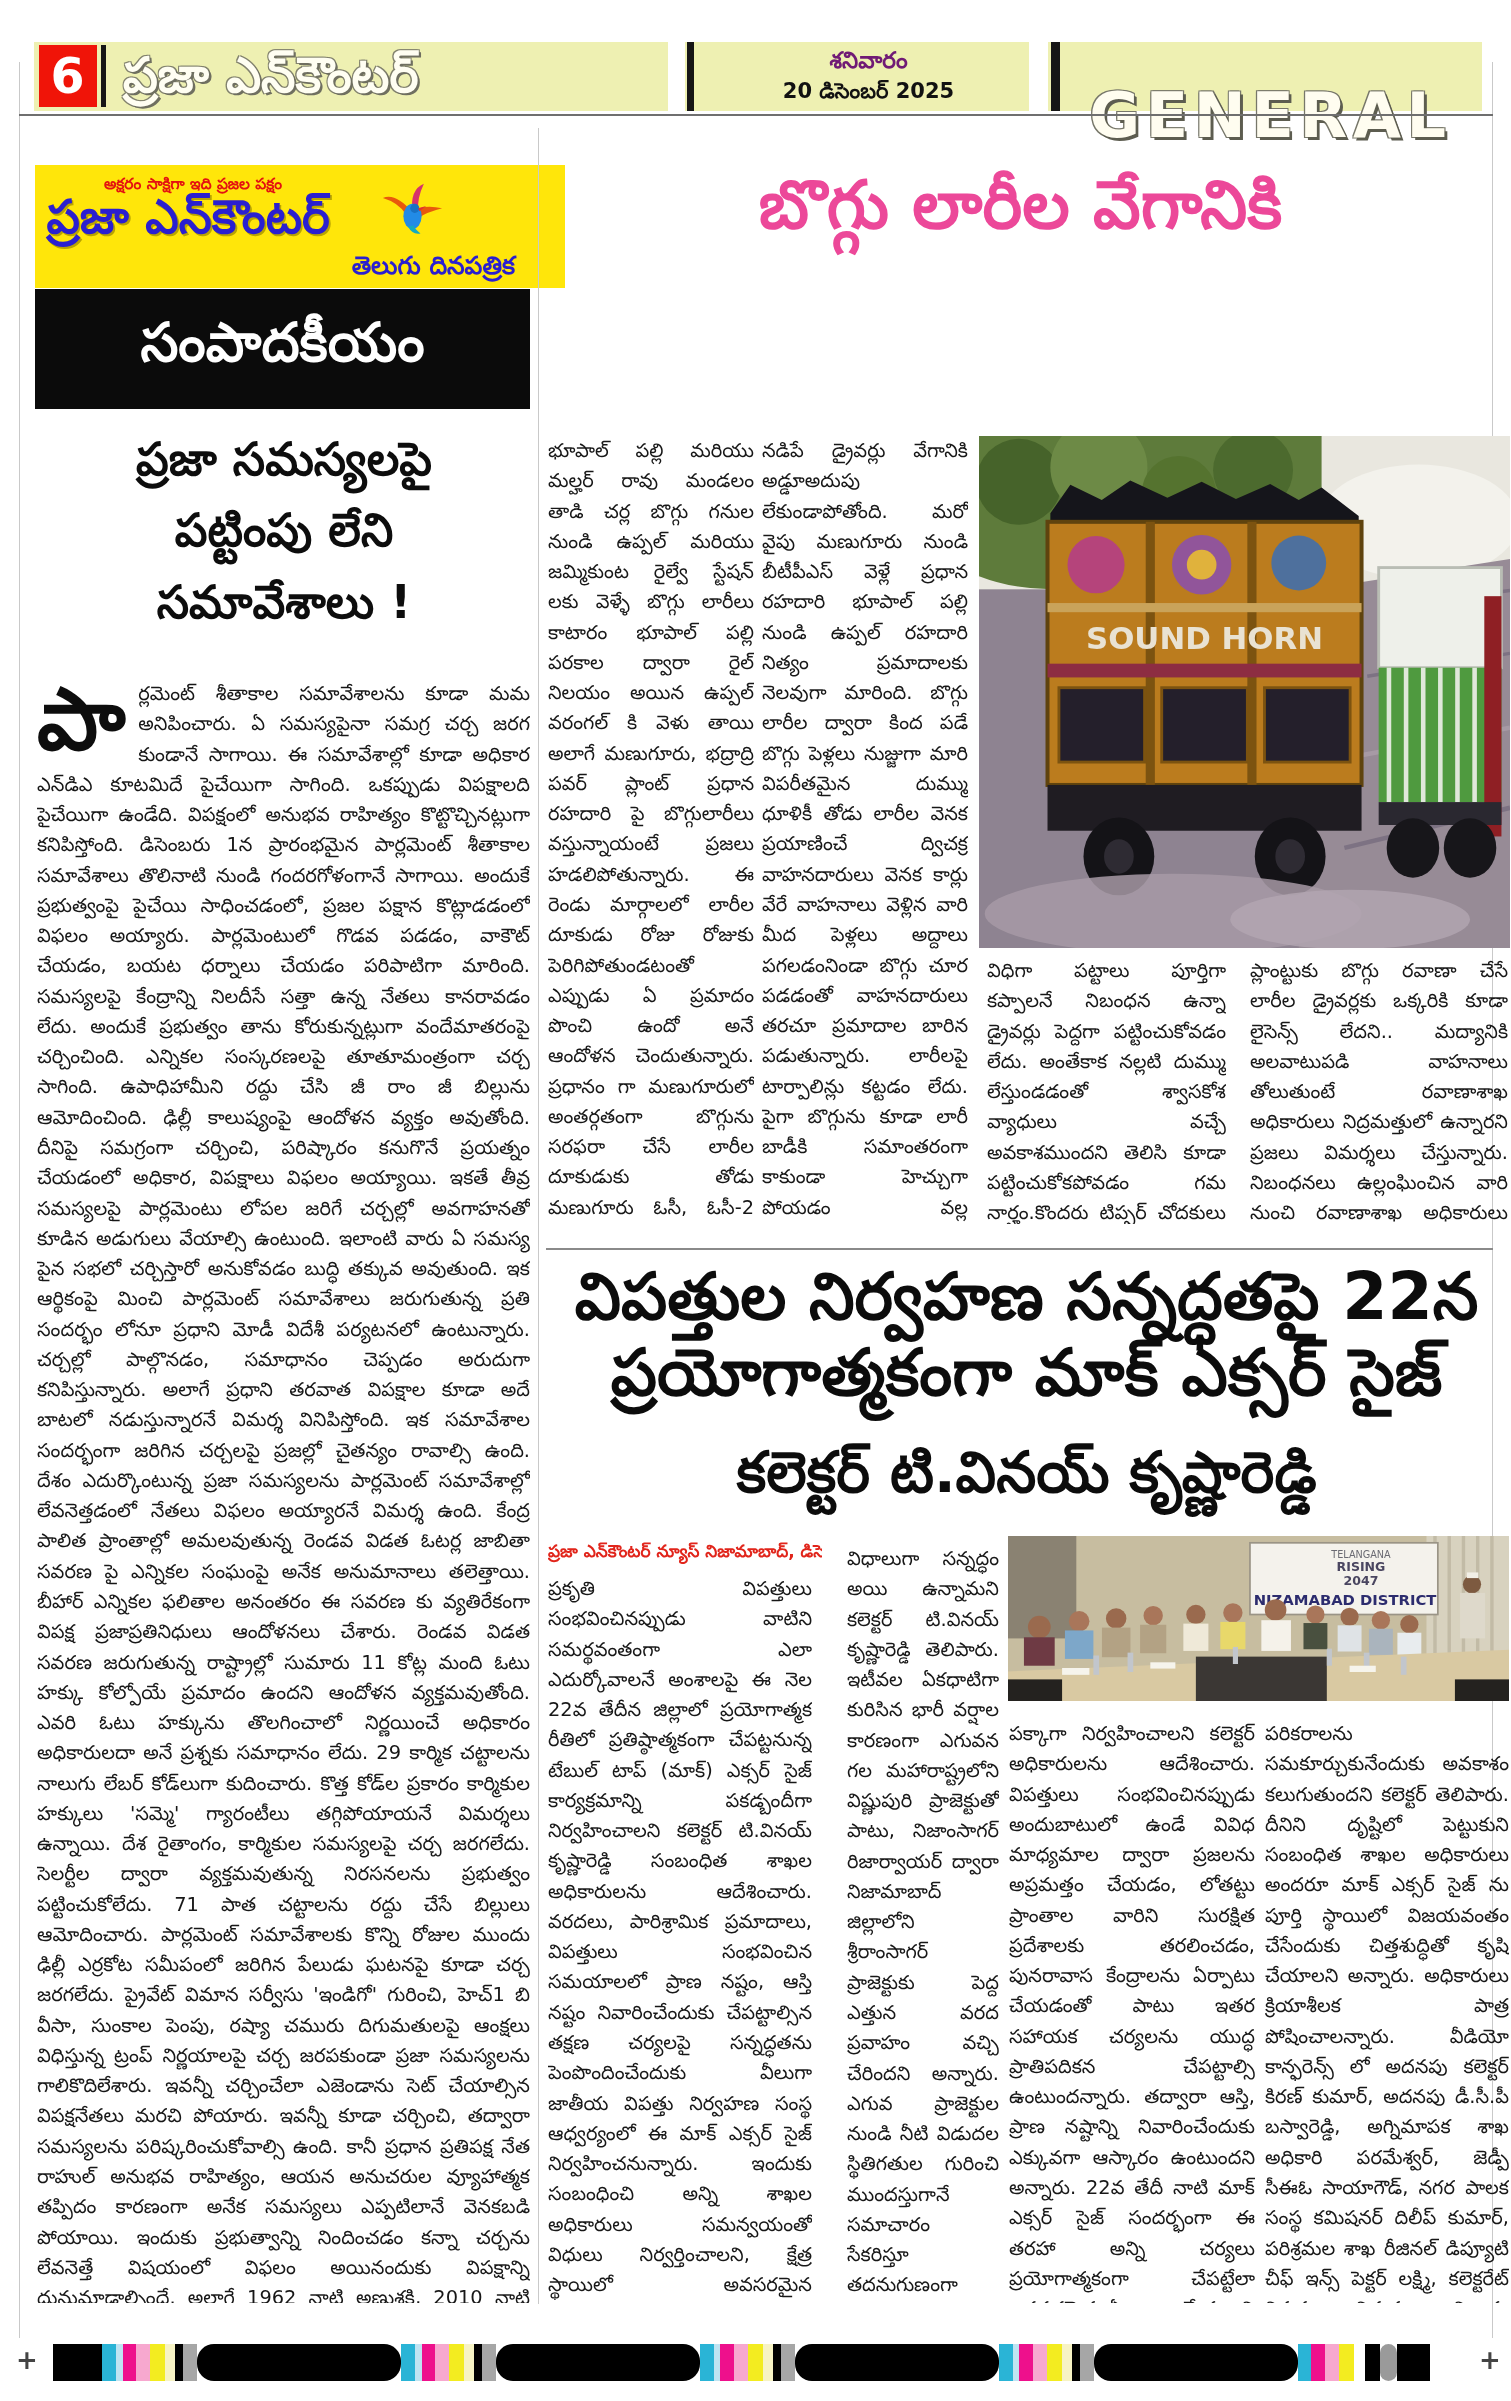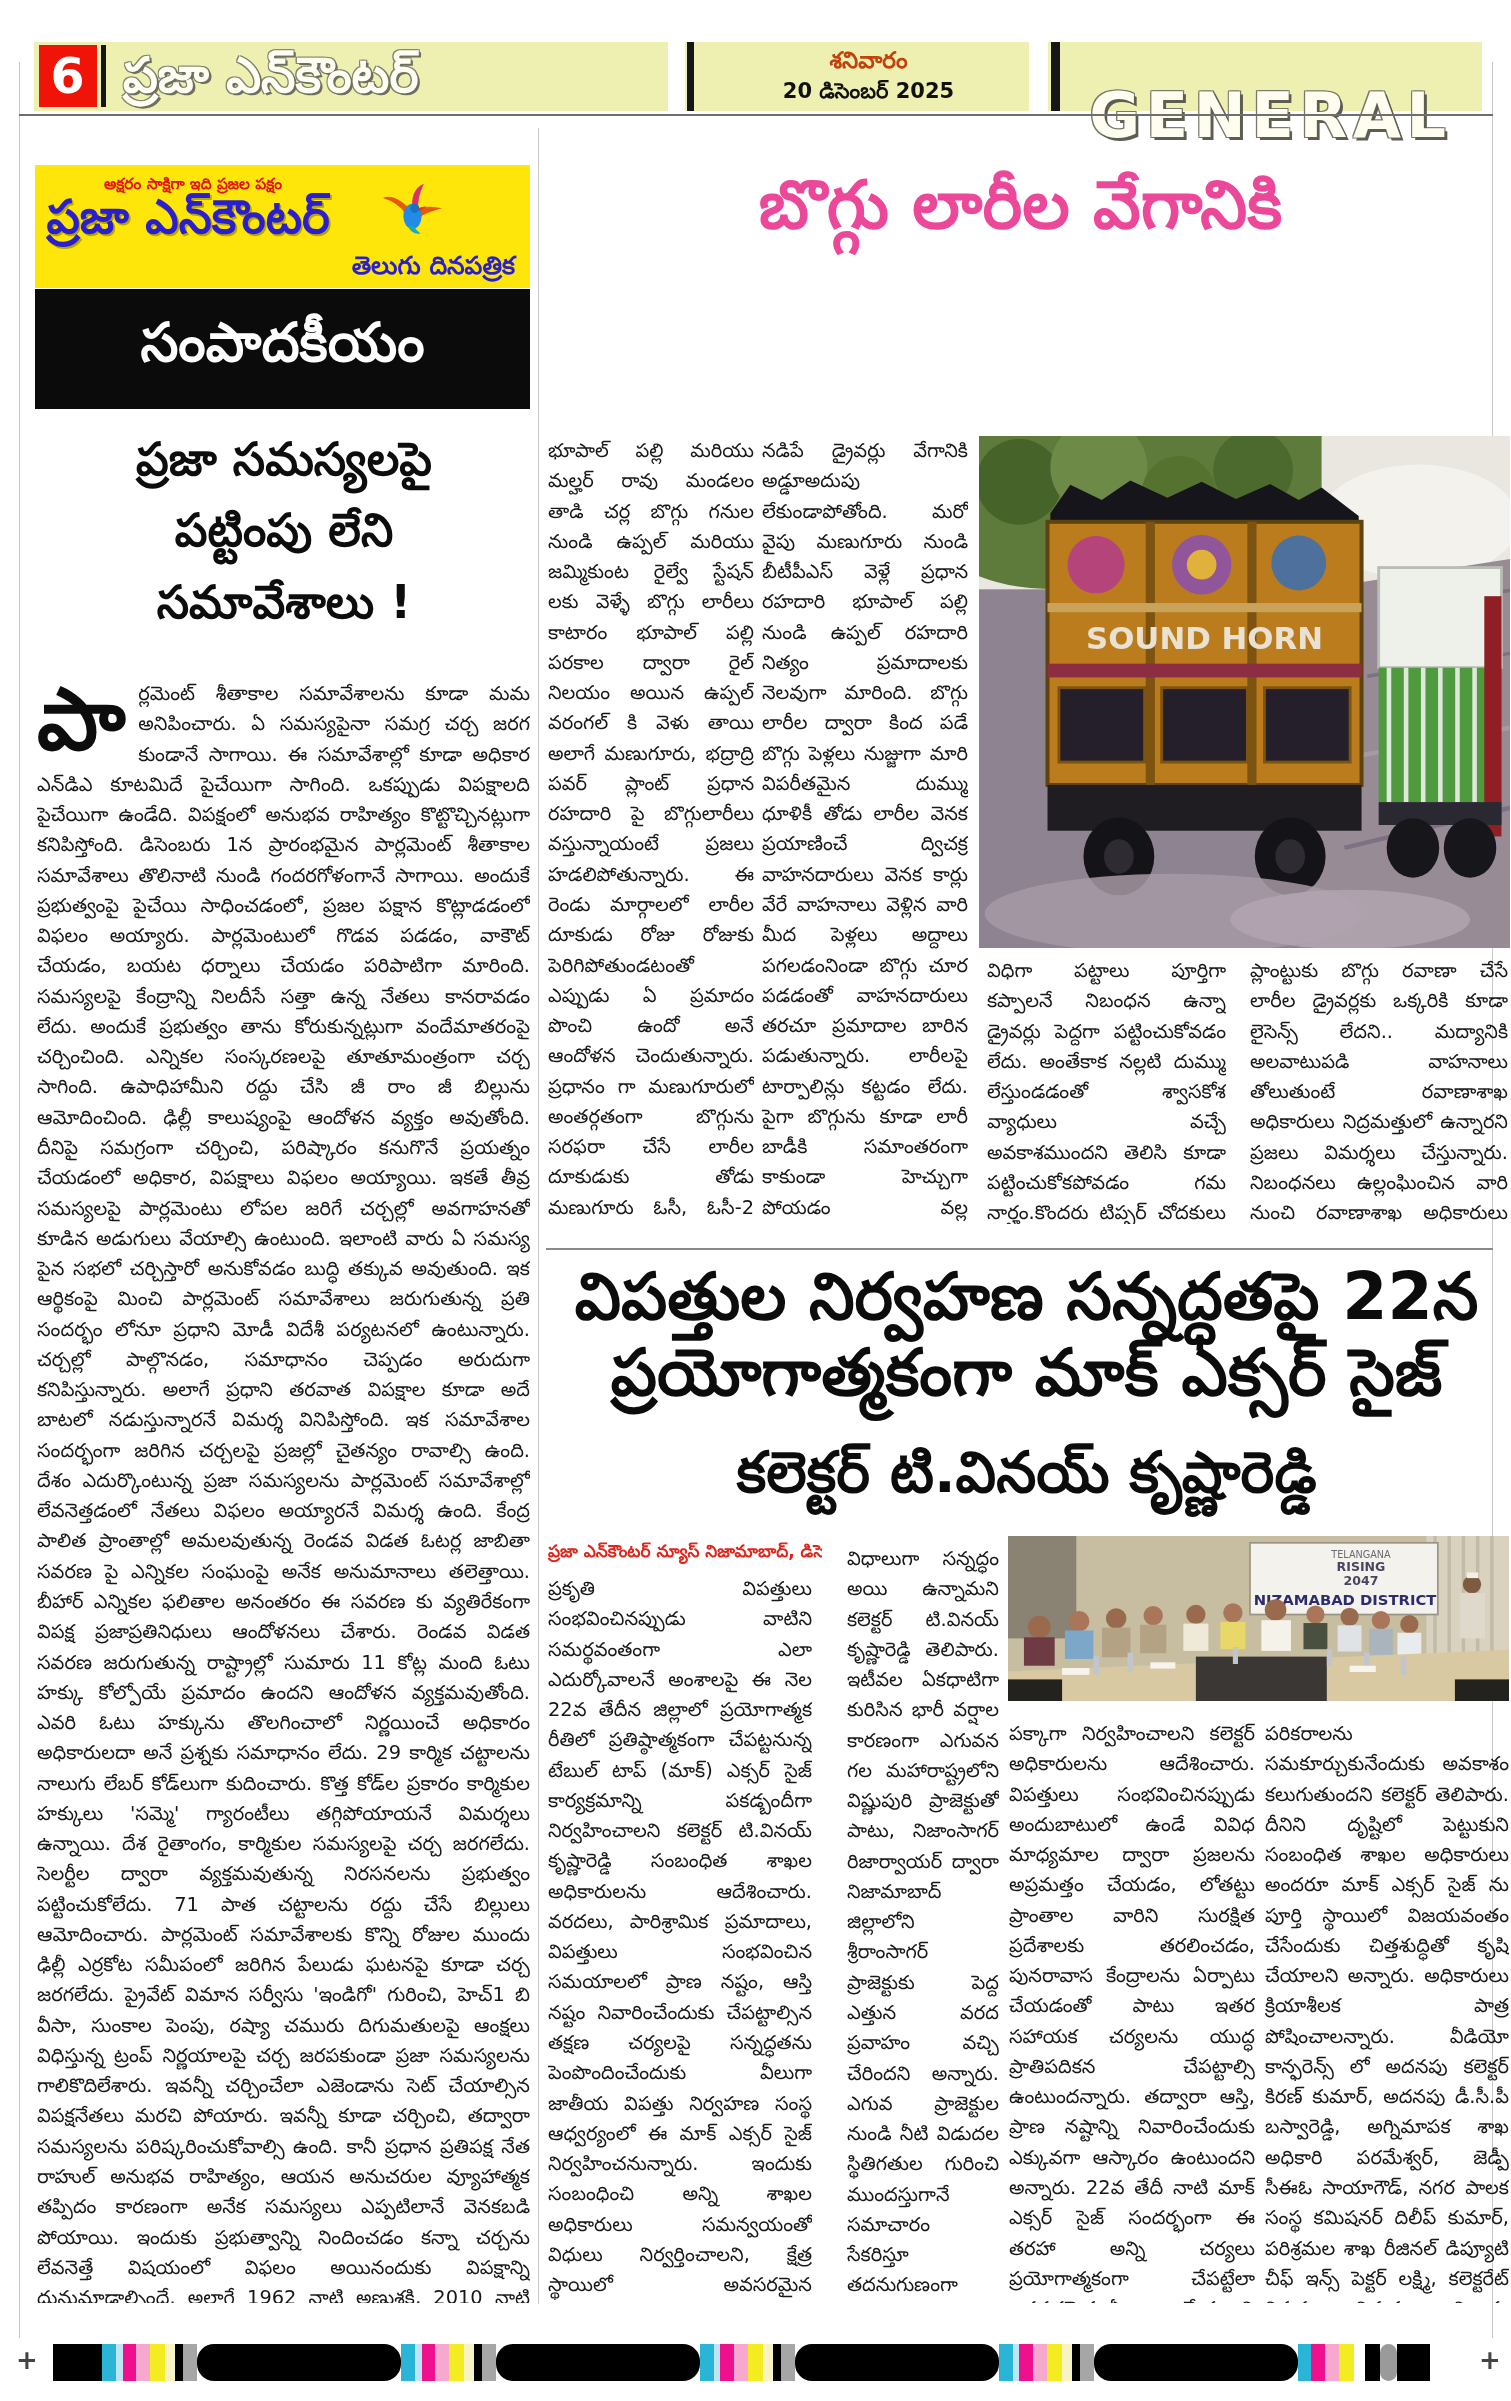--- a/index.html
+++ b/index.html
@@ -10,21 +10,21 @@
   .col{text-align:justify;overflow:hidden;font-size:19.4px;line-height:1.56;word-spacing:1.7px;color:#171717;}
   .rule{background:#6f6f6f;}
   .vline{background:#c9c9c9;}
   
   .header-band{background:#eef0b2;}
   .pagenum-box{background:#f01408;color:#ffffff;font-weight:bold;font-size:49px;
                display:flex;align-items:center;justify-content:center;}
   .blackbar{background:#161616;}
   .masthead-title{color:#fffef2;font-weight:bold;font-size:49px;line-height:64px;white-space:nowrap;
         text-shadow:2.3px 2.3px 0 #6f6f60,-1.1px -1.1px 0 #83836e,1.1px -1.1px 0 #83836e,-1.1px 1.1px 0 #83836e;}
-  .date-day{font-size:23px;font-weight:bold;color:#c2410c;}
+  .date-day{font-size:23px;font-weight:bold;color:#701a75;}
   .date-date{font-size:21px;font-weight:bold;color:#111;}
   .general-label{color:#fffdf0;font-weight:bold;font-size:62px;letter-spacing:5.7px;line-height:64px;
         text-shadow:2.9px 2.9px 0 #5d5d50,-1.1px -1.1px 0 #77776a,1.1px -1.1px 0 #77776a,-1.1px 1.1px 0 #77776a;}
   
   .logo-box{background:#ffe60a;overflow:hidden;}
   .logo-tagline{color:#e41210;font-weight:bold;font-size:15.4px;}
   .logo-title{color:#2a1fd0;font-weight:bold;font-size:47px;line-height:55px;white-space:nowrap;
               text-shadow:1.7px 1.7px 0 #b9a400;}
   .logo-subtitle{color:#2a1fd0;font-weight:bold;font-size:25px;text-align:right;}
   .editorial-label-box{background:#0b0b0b;color:#ffffff;display:flex;align-items:center;justify-content:center;
@@ -61,21 +61,21 @@
     <div class="abs center" style="left:663px;top:4.6px;width:343px;">
       <div class="date-day">శనివారం</div>
       <div class="date-date">20 డిసెంబర్ 2025</div>
     </div>
     <div class="abs" style="left:995px;top:0;width:19.4px;height:69px;background:#ffffff;"></div>
     <div class="abs blackbar" style="left:1017px;top:0;width:9.1px;height:69px;"></div>
     <div class="abs center general-label" style="left:1029px;top:1.1px;width:415px;margin-top:41px;">GENERAL</div>
   </div>
   <div class="abs rule" style="left:19.4px;top:114px;width:1474px;height:1.7px;"></div>
 
-  <div class="abs logo-box" style="left:35px;top:165px;width:495px;height:123px;">
+  <div class="abs logo-box" style="left:35px;top:165px;width:495px;height:123px;padding-left:35px;">
     <div class="abs logo-tagline" style="left:69px;top:10.3px;">అక్షరం సాక్షిగా ఇది ప్రజల పక్షం</div>
     <div class="abs logo-title" style="left:11.4px;top:24px;">ప్రజా ఎన్‌కౌంటర్</div>
     <svg class="abs" style="left:343px;top:16px;" width="69" height="57" viewBox="0 0 120 100">
       <path d="M60 55 Q30 20 8 30 Q35 38 48 58 Z" fill="#e8590c"></path>
       <path d="M60 55 Q55 15 80 5 Q68 30 70 52 Z" fill="#d6336c"></path>
       <path d="M58 54 Q80 40 112 48 Q85 55 72 64 Z" fill="#e8590c"></path>
       <ellipse cx="60" cy="62" rx="16" ry="22" fill="#228be6"></ellipse>
       <circle cx="64" cy="48" r="8" fill="#1971c2"></circle>
       <path d="M70 48 L84 44 L72 53 Z" fill="#e03131"></path>
       <path d="M52 80 Q60 95 74 92 Q64 84 62 78 Z" fill="#15aabf"></path>

